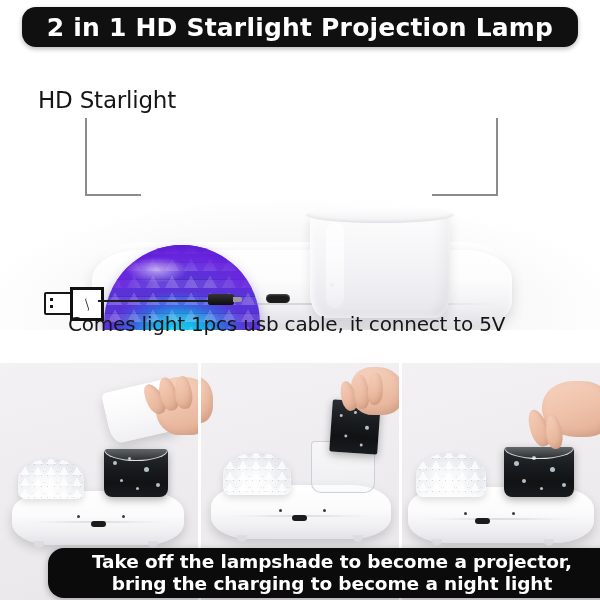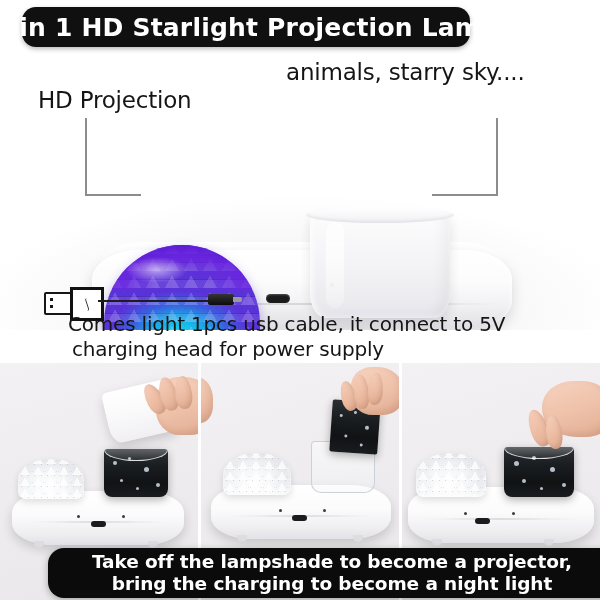--- a/index.html
+++ b/index.html
@@ -6,21 +6,21 @@
   body{
     width:600px;height:600px;overflow:hidden;
     background:#ffffff;
     font-family:"DejaVu Sans","Liberation Sans",sans-serif;
     position:relative;
   }
   .page{position:relative;width:600px;height:600px;overflow:hidden;background:#fff;}
 
   
   .title-banner{
-    position:absolute;left:22px;top:7px;width:448px;height:40px;
+    position:absolute;left:22px;top:7px;width:556px;height:40px;
     background:#101010;border-radius:14px;
     display:flex;align-items:center;justify-content:center;
     box-shadow:0 2px 5px rgba(0,0,0,.28);
     z-index:40;
   }
   .title-banner .t{
     color:#ffffff;font-weight:bold;font-size:25px;letter-spacing:.2px;
     white-space:nowrap;font-family:"DejaVu Sans","Liberation Sans",sans-serif;
   }
 
@@ -247,25 +247,24 @@
 <body>
 
 <div class="page">
 
   <div class="title-banner">
     <span class="t">2 in 1 HD Starlight Projection Lamp</span>
   </div>
 
   <div class="cap1">
     <br>
-    <span>HD Projection</span>
+    <span>HD Starlight</span>
   </div>
 
   <div class="cap2">
-    <span class="ind">animals, starry sky....</span>
   </div>
 
   <div class="ptr" id="ptr-left">
     <div class="v"></div>
     <div class="h"></div>
   </div>
   <div class="ptr" id="ptr-right">
     <div class="v"></div>
     <div class="h"></div>
   </div>
@@ -298,21 +297,20 @@
     <div class="usb-badge">
       <span>⎰</span>
     </div>
     <div class="cable-line"></div>
     <div class="barrel"></div>
     <div class="barrel-tip"></div>
   </div>
 
   <div class="usb-text">
     <span>Comes light 1pcs usb cable, it connect to 5V</span>
-    <span class="l2">charging head for power supply</span>
   </div>
 
   <div class="panels">
 
     <div class="panel">
       <div class="m-base" style="left:12px;top:128px;width:172px;height:54px;">
         <div class="seam"></div>
         <div class="d1" style="left:38%;"></div>
         <div class="d2" style="left:64%;"></div>
         <div class="uc" style="left:46%;"></div>

